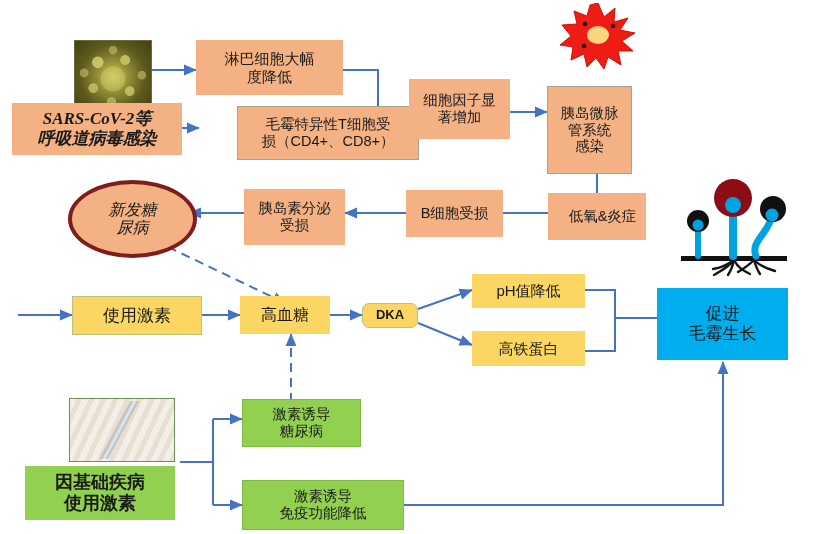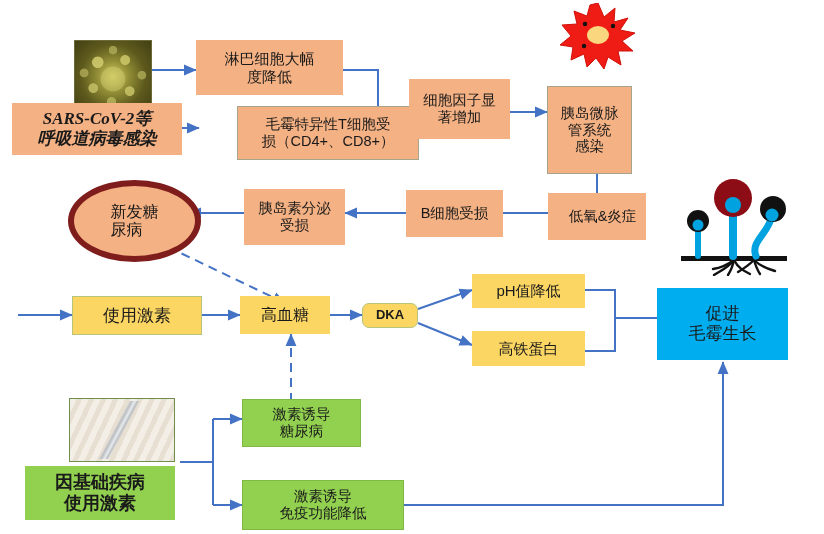--- a/index.html
+++ b/index.html
@@ -15,22 +15,22 @@
   .orange-b{background:#F4B183;border:1px solid #A6A48A;}
   .yellow{background:#FCD663;}
   .yellow-b{background:#FCD663;border:1px solid #B8C47A;}
   .green{background:#92D050;}
   .green-b{background:#92D050;border:1px solid #7FB843;}
   .cyan{background:#00ADEF;}
 
   .bold{font-weight:bold;}
   .serifbold{font-family:"Liberation Serif","DejaVu Serif",serif;font-weight:bold;font-style:italic;}
 
-  .ellipse{position:absolute;background:#F4B183;border:6px solid #7f1d1d;border-radius:50%;
-           display:flex;align-items:center;justify-content:center;text-align:left;color:#1a1a1a;}
+  .ellipse{position:absolute;background:#F4B183;border:4px solid #7f1d1d;border-radius:50%;
+           display:flex;align-items:center;justify-content:center;text-align:center;color:#1a1a1a;font-style:italic;}
   .ellipse span{white-space:pre-line;line-height:1.15;}
 
   .rounded{border-radius:7px;}
 
   svg.wires{position:absolute;left:0;top:0;width:824px;height:534px;pointer-events:none;}
 
   .img-virus{position:absolute;background:
       radial-gradient(circle at 50% 47%, #c9c55a 0%, #b3ae4a 14%, #8f8b35 30%, #5e5a1d 58%, #3d3a12 100%);
       border:1px solid #6d6a3a;}
   .img-virus::after{content:"";position:absolute;inset:0;

